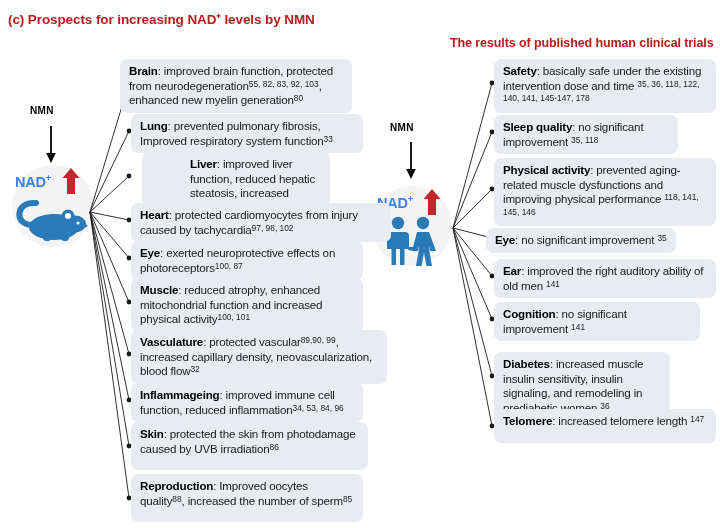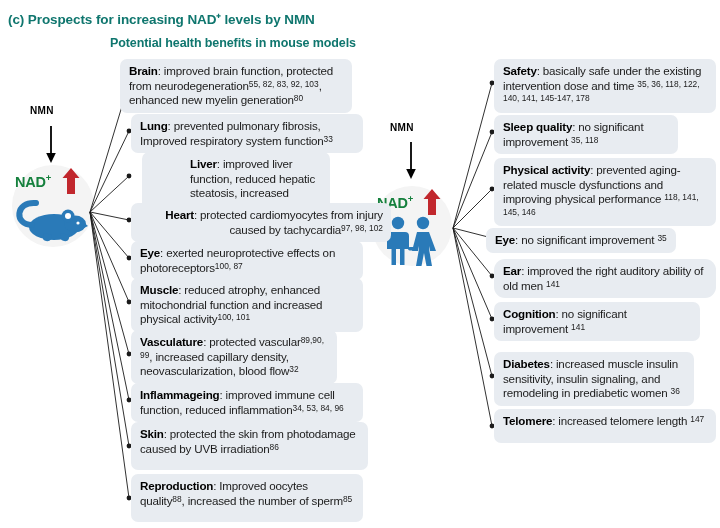--- a/index.html
+++ b/index.html
@@ -10,40 +10,40 @@
     color:#111111;
     position:relative;
     overflow:hidden;
     -webkit-font-smoothing:antialiased;
   }
   .figure{position:absolute;left:0;top:0;width:720px;height:528px;}
 
   
   .panel-title{
     position:absolute;
-    font-size:13.5px;font-weight:bold;color:#0f766e;
+    font-size:13.5px;font-weight:bold;color:#b91c1c;
     letter-spacing:-0.1px;white-space:nowrap;
   }
   #fig-label{left:8px;top:10px;}
   #left-col-title{left:110px;top:36px;font-size:12.5px;}
   #right-col-title{left:450px;top:36px;font-size:12.5px;}
 
   
   .source-group{position:absolute;}
   .nmn-label{
     position:absolute;font-size:10px;font-weight:bold;color:#000;
     letter-spacing:0.3px;
   }
   .down-arrow{position:absolute;}
   .halo{
     position:absolute;border-radius:50%;
     background:#f4f4f4;
   }
   .nad-label{
-    position:absolute;font-size:14.5px;font-weight:bold;color:#15803d;
+    position:absolute;font-size:14.5px;font-weight:bold;color:#3b82f6;
     white-space:nowrap;letter-spacing:-0.2px;
   }
   .nad-label sup{font-size:9.5px;vertical-align:super;font-weight:bold;}
   .up-arrow{position:absolute;}
   .subject-icon{position:absolute;}
 
   
   #connectors{position:absolute;left:0;top:0;width:720px;height:528px;pointer-events:none;}
 
   
@@ -62,21 +62,21 @@
   .item-box .refs{font-size:8.4px;vertical-align:0.34em;line-height:0;letter-spacing:0;}
 </style>
 </head>
 <body>
 
 <div class="figure">
 
   <div class="panel-title" id="fig-label">
     <span>(c) Prospects for increasing NAD⁺ levels by NMN</span>
   </div>
-  <div class="panel-title" id="left-col-title">Potential health benefits in mouse models</div>
+  <div class="panel-title" id="right-col-title">The results of published human clinical trials</div>
 
   <div class="source-group">
     <div class="nmn-label" style="left:30px;top:105px;">NMN</div>
 
     <svg class="down-arrow" style="left:44px;top:126px;" width="14" height="38">
       <line x1="7" y1="0" x2="7" y2="29" stroke="#000" stroke-width="1.8"></line>
       <polygon points="7,37 2.2,27 11.8,27" fill="#000"></polygon>
     </svg>
 
     <div class="halo" style="left:12px;top:165px;width:82px;height:82px;"></div>
@@ -175,32 +175,32 @@
       <line x1="453" y1="228" x2="492" y2="376" stroke="#1a1a1a" stroke-width="0.9"></line>
       <circle cx="492" cy="376" r="2.4" fill="#1a1a1a"></circle>
       <line x1="453" y1="228" x2="492" y2="426" stroke="#1a1a1a" stroke-width="0.9"></line>
       <circle cx="492" cy="426" r="2.4" fill="#1a1a1a"></circle>
     </svg>
 
   <div id="mouse-boxes">
       <div class="item-box" style="left: 120px; top: 59px; width: 232px; min-height: 48px;"><span class="term">Brain</span><span>: improved brain function, protected from neurodegeneration</span><span class="refs">55, 82, 83, 92, 103</span><span>, enhanced new myelin generation</span><span class="refs">80</span></div>
       <div class="item-box" style="left: 131px; top: 114px; width: 232px; min-height: 34px;"><span class="term">Lung</span><span>: prevented pulmonary fibrosis, Improved respiratory system function</span><span class="refs">33</span></div>
       <div class="item-box" style="left: 142px; top: 152px; width: 188px; min-height: 48px; padding-left: 48px;"><span class="term">Liver</span><span>: improved liver function, reduced hepatic steatosis, increased capacity to regenerate</span><span class="refs">81, 94</span></div>
-      <div class="item-box" style="left: 131px; top: 203px; width: 260px; min-height: 34px; text-align: right;"><span class="term">Heart</span><span>: protected cardiomyocytes from injury caused by tachycardia</span><span class="refs">97, 98, 102</span></div>
+      <div class="item-box" style="left: 131px; top: 203px; width: 260px; min-height: 34px;"><span class="term">Heart</span><span>: protected cardiomyocytes from injury caused by tachycardia</span><span class="refs">97, 98, 102</span></div>
       <div class="item-box" style="left: 131px; top: 241px; width: 232px; min-height: 34px;"><span class="term">Eye</span><span>: exerted neuroprotective effects on photoreceptors</span><span class="refs">100, 87</span></div>
       <div class="item-box" style="left: 131px; top: 278px; width: 232px; min-height: 48px;"><span class="term">Muscle</span><span>: reduced atrophy, enhanced mitochondrial function and increased physical activity</span><span class="refs">100, 101</span></div>
-      <div class="item-box" style="left: 131px; top: 330px; width: 206px; min-height: 48px;"><span class="term">Vasculature</span><span>: protected vascular</span><span class="refs">89,90, 99</span><span>, increased capillary density, neovascularization, blood flow</span><span class="refs">32</span></div>
+      <div class="item-box" style="left: 131px; top: 330px; width: 256px; min-height: 48px;"><span class="term">Vasculature</span><span>: protected vascular</span><span class="refs">89,90, 99</span><span>, increased capillary density, neovascularization, blood flow</span><span class="refs">32</span></div>
       <div class="item-box" style="left: 131px; top: 383px; width: 232px; min-height: 34px;"><span class="term">Inflammageing</span><span>: improved immune cell function, reduced inflammation</span><span class="refs">34, 53, 84, 96</span></div>
       <div class="item-box" style="left: 131px; top: 422px; width: 237px; min-height: 48px;"><span class="term">Skin</span><span>: protected the skin from photodamage caused by UVB irradiation</span><span class="refs">86</span></div>
       <div class="item-box" style="left: 131px; top: 474px; width: 232px; min-height: 48px;"><span class="term">Reproduction</span><span>: Improved oocytes quality</span><span class="refs">88</span><span>, increased the number of sperm</span><span class="refs">85</span></div>
     </div>
   <div id="human-boxes">
       <div class="item-box" style="left: 494px; top: 59px; width: 222px; min-height: 48px;"><span class="term">Safety</span><span>: basically safe under the existing intervention dose and time </span><span class="refs">35, 36, 118, 122, 140, 141, 145-147, 178</span></div>
       <div class="item-box" style="left: 494px; top: 115px; width: 184px; min-height: 34px;"><span class="term">Sleep quality</span><span>: no significant improvement </span><span class="refs">35, 118</span></div>
       <div class="item-box" style="left: 494px; top: 158px; width: 222px; min-height: 62px;"><span class="term">Physical activity</span><span>: prevented aging-related muscle dysfunctions and improving physical performance </span><span class="refs">118, 141, 145, 146</span></div>
       <div class="item-box" style="left: 486px; top: 228px; width: 190px; min-height: 20px;"><span class="term">Eye</span><span>: no significant improvement </span><span class="refs">35</span></div>
-      <div class="item-box" style="left: 494px; top: 259px; width: 222px; min-height: 34px; border-radius: 11px;"><span class="term">Ear</span><span>: improved the right auditory ability of old men </span><span class="refs">141</span></div>
+      <div class="item-box" style="left: 494px; top: 259px; width: 222px; min-height: 34px;"><span class="term">Ear</span><span>: improved the right auditory ability of old men </span><span class="refs">141</span></div>
       <div class="item-box" style="left: 494px; top: 302px; width: 206px; min-height: 34px;"><span class="term">Cognition</span><span>: no significant improvement </span><span class="refs">141</span></div>
-      <div class="item-box" style="left: 494px; top: 352px; width: 200px; min-height: 48px;"><span class="term">Diabetes</span><span>: increased muscle insulin sensitivity, insulin signaling, and remodeling in prediabetic women </span><span class="refs">36</span></div>
+      <div class="item-box" style="left: 494px; top: 352px; width: 176px; min-height: 48px;"><span class="term">Diabetes</span><span>: increased muscle insulin sensitivity, insulin signaling, and remodeling in prediabetic women </span><span class="refs">36</span></div>
       <div class="item-box" style="left: 494px; top: 409px; width: 222px; min-height: 34px;"><span class="term">Telomere</span><span>: increased telomere length </span><span class="refs">147</span></div>
     </div>
 
 </div>
 
 </body></html>

